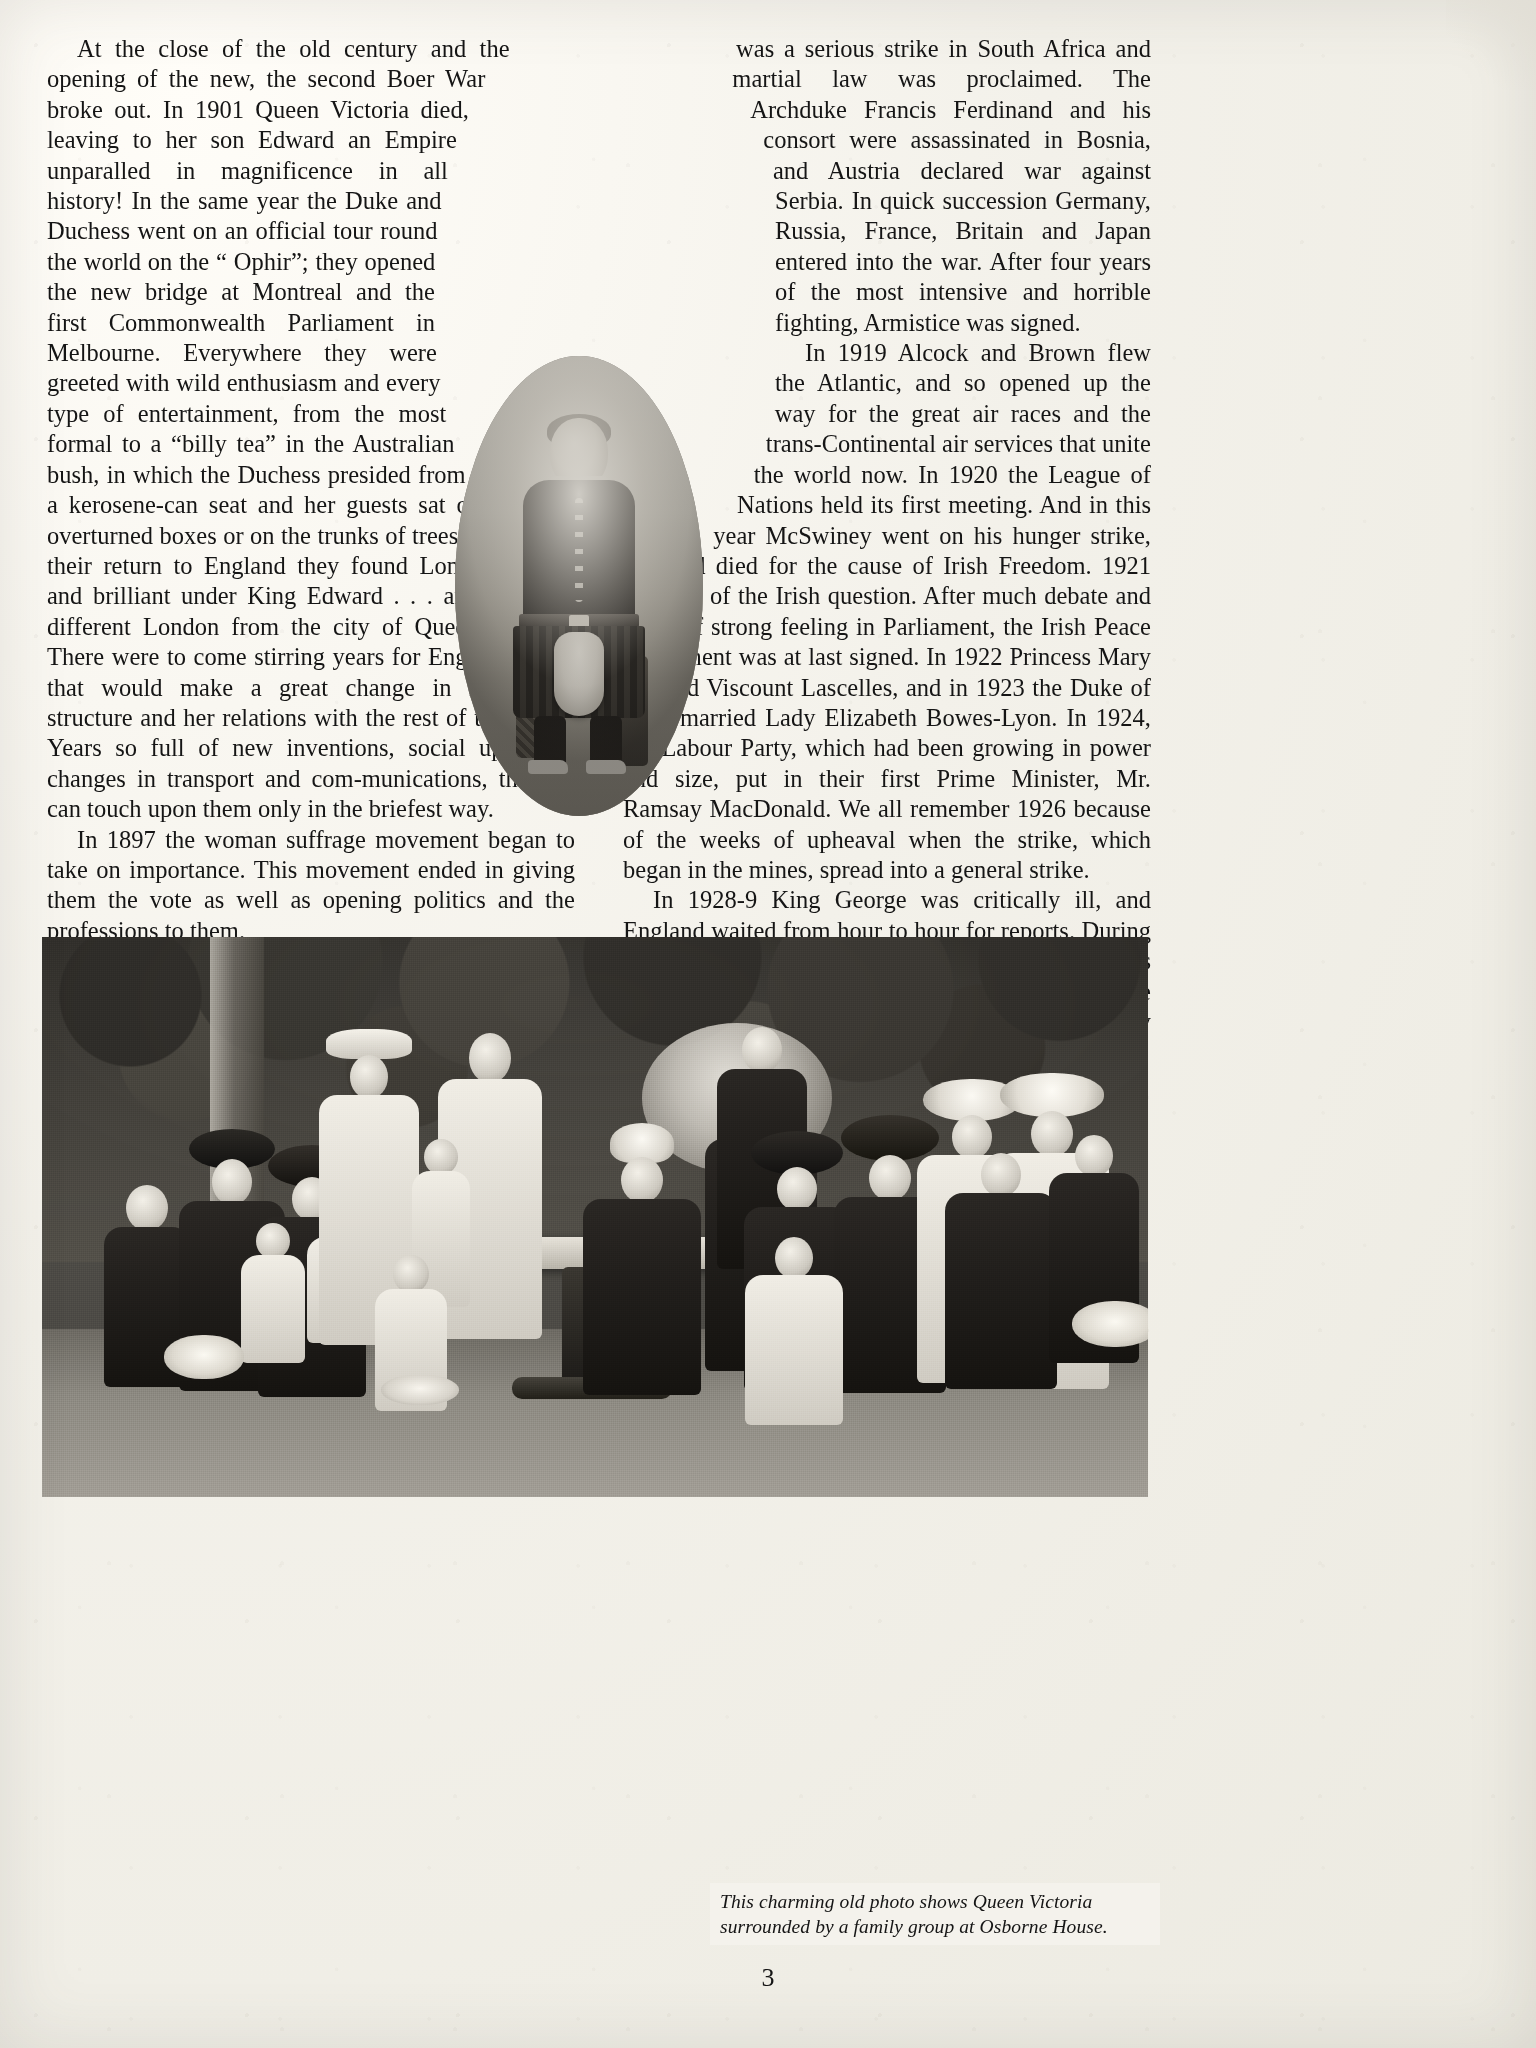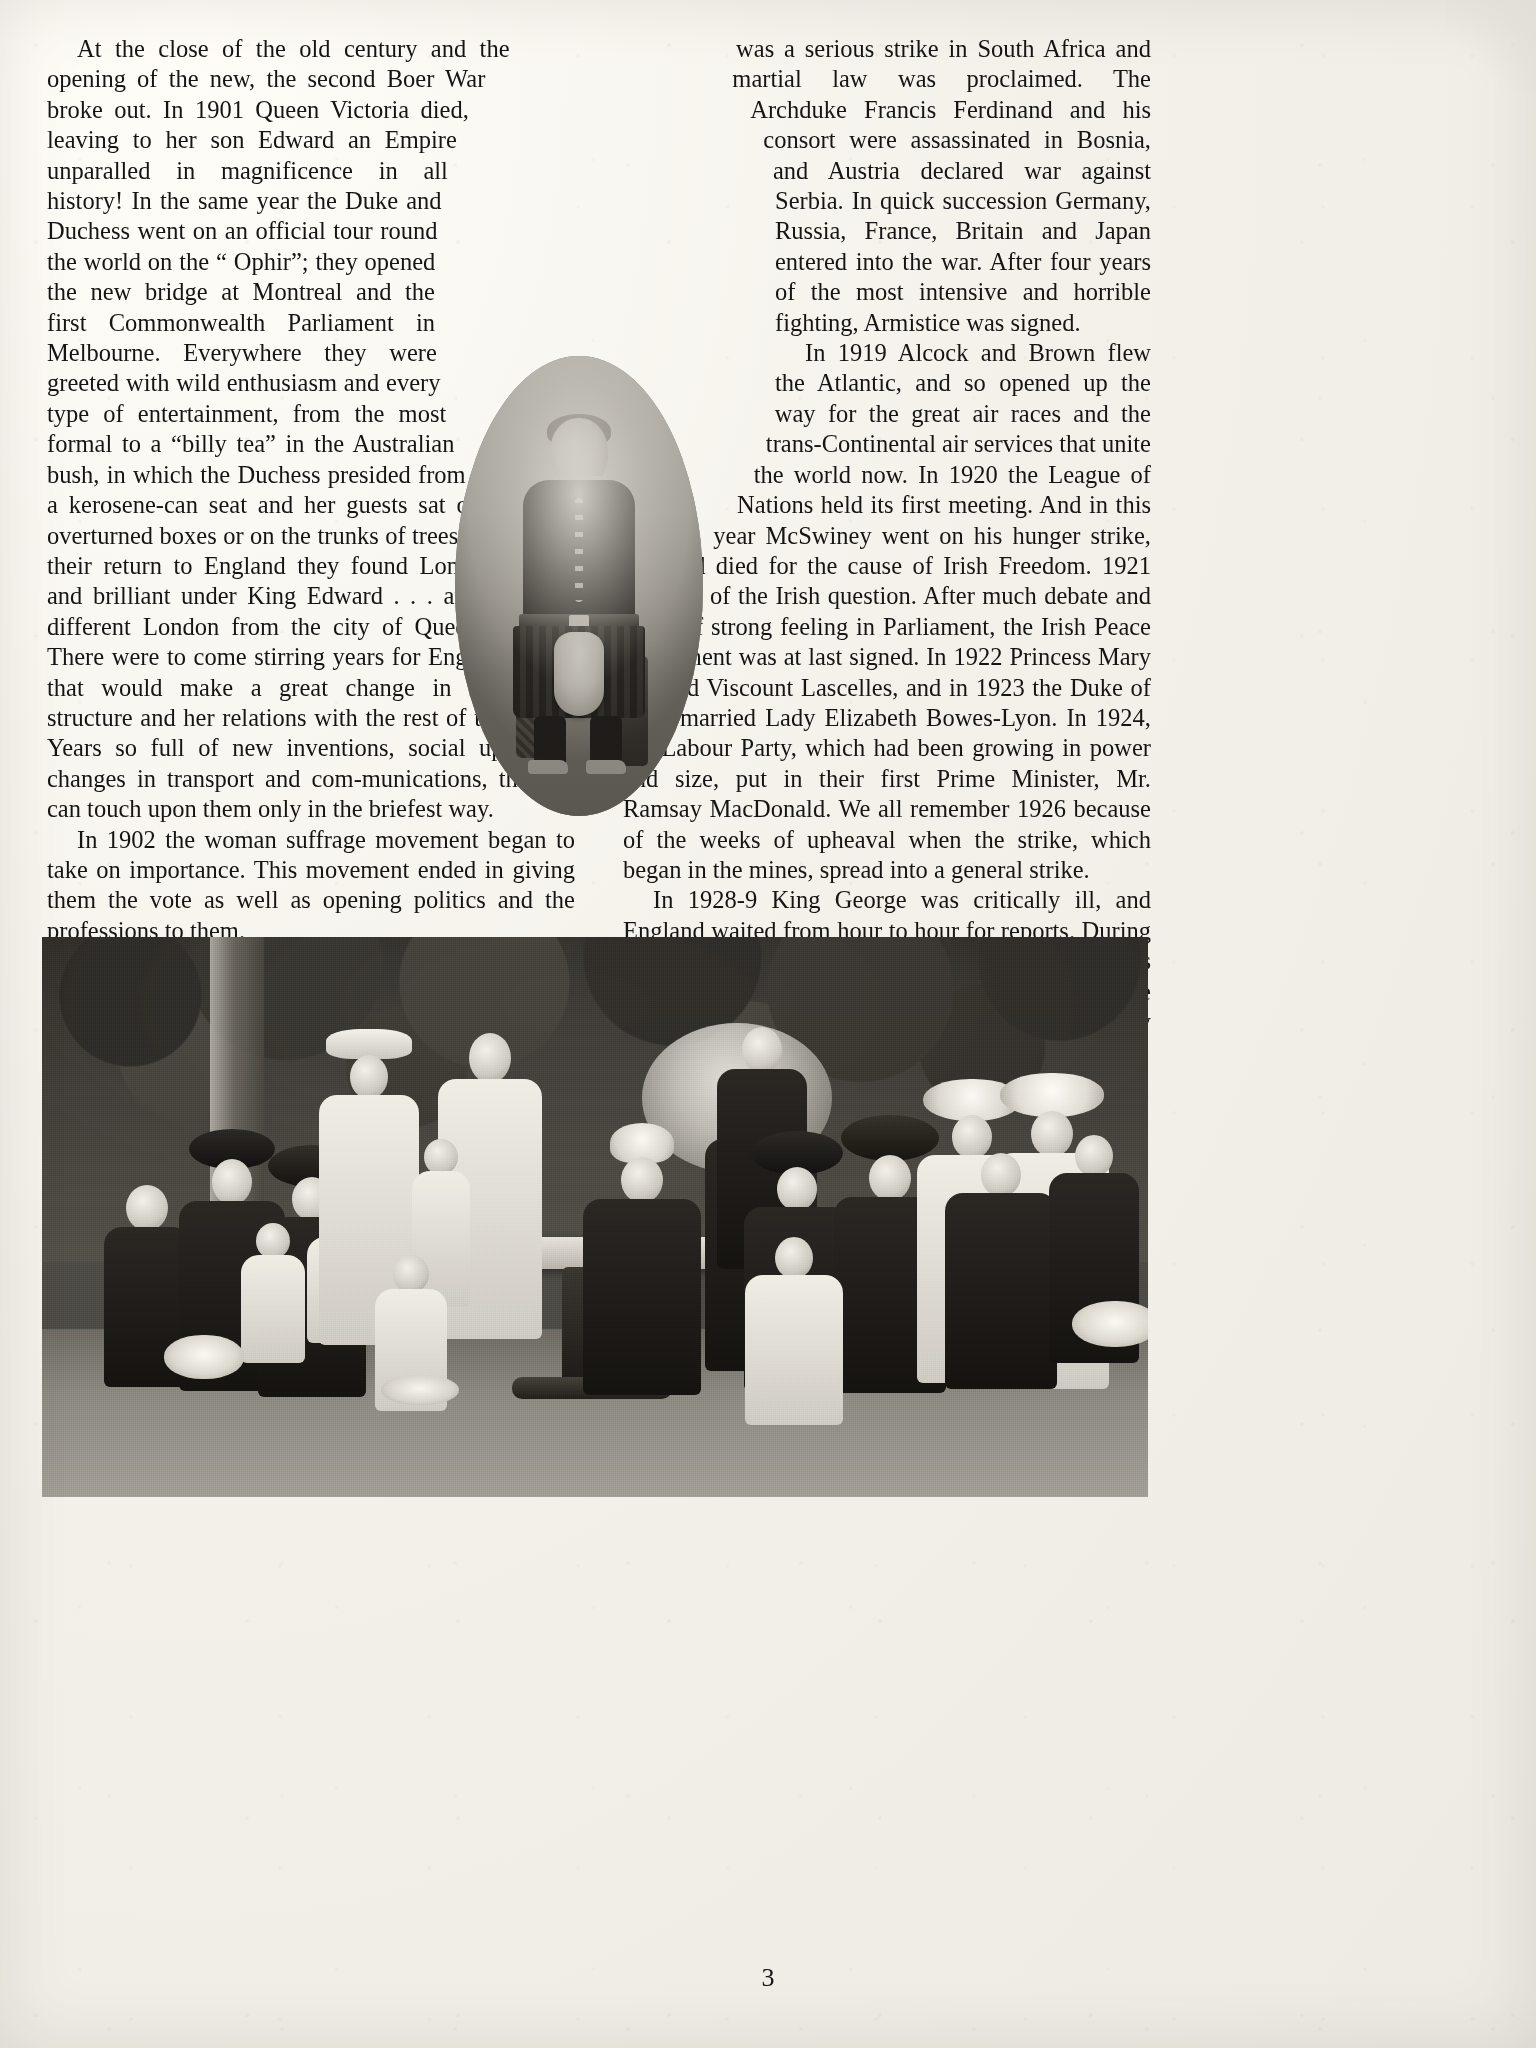--- a/index.html
+++ b/index.html
@@ -309,21 +309,21 @@
 
 <div class="paper"></div>
 
 <div class="page">
 
   <div class="textblock">
 
     <div class="col left">
       <div class="shape-left" style="shape-outside: ellipse(140px 262px at 140px 262px);"></div>
       <p>At the close of the old century and the opening of the new, the second Boer War broke out. In 1901 Queen Victoria died, leaving to her son Edward an Empire unparalled in magnificence in all history! In the same year the Duke and Duchess went on an official tour round the world on the “ Ophir”; they opened the new bridge at Montreal and the first Commonwealth Parliament in Melbourne. Everywhere they were greeted with wild enthusiasm and every type of entertainment, from the most formal to a “billy tea” in the Australian bush, in which the Duchess presided from a kerosene-can seat and her guests sat on overturned boxes or on the trunks of trees! On their return to England they found London gay and brilliant under King Edward . . . an altogether different London from the city of Queen Victoria. There were to come stirring years for England, years that would make a great change in her social structure and her relations with the rest of the world. Years so full of new inventions, social uprisings, changes in transport and com-munications, that we can touch upon them only in the briefest way.</p>
-      <p>In 1902 the woman suffrage movement began to take on importance. This movement ended in giving them the vote as well as opening politics and the professions to them.</p>
+      <p>In 1897 the woman suffrage movement began to take on importance. This movement ended in giving them the vote as well as opening politics and the professions to them.</p>
       <p>King George and Queen Mary were crowned in June, 1911, a year after the death of King Edward. Montenegro and Italy both fought against Turkey during 1912 and 1913, while there</p>
     </div>
 
     <div class="col right">
       <div class="shape-right" style="shape-outside: ellipse(152px 262px at 12px 262px); margin-top:300px;"></div>
       <p>was a serious strike in South Africa and martial law was proclaimed. The Archduke Francis Ferdinand and his consort were assassinated in Bosnia, and Austria declared war against Serbia. In quick succession Germany, Russia, France, Britain and Japan entered into the war. After four years of the most intensive and horrible fighting, Armistice was signed.</p>
       <p>In 1919 Alcock and Brown flew the Atlantic, and so opened up the way for the great air races and the trans-Continental air services that unite the world now. In 1920 the League of Nations held its first meeting. And in this year McSwiney went on his hunger strike, and died for the cause of Irish Freedom. 1921 was full of the Irish question. After much debate and show of strong feeling in Parliament, the Irish Peace Agreement was at last signed. In 1922 Princess Mary married Viscount Lascelles, and in 1923 the Duke of York married Lady Elizabeth Bowes-Lyon. In 1924, the Labour Party, which had been growing in power and size, put in their first Prime Minister, Mr. Ramsay MacDonald. We all remember 1926 because of the weeks of upheaval when the strike, which began in the mines, spread into a general strike.</p>
       <p>In 1928-9 King George was critically ill, and England waited from hour to hour for reports. During the days when his illness was most serious, thousands of his loyal subjects stood in the streets outside the Palace hoping and praying for good news. On July 6th there was a Thanksgiving</p>
     </div>
   </div>
@@ -464,18 +464,19 @@
         <div class="hat" style="top:10px;width:80px;height:44px;background:radial-gradient(ellipse at 50% 45%, #fbf9f2, #ddd9cf 55%, #a8a49a 100%);border-radius:48%;"></div>
       </div>
       <div class="fig light" style="left:336px;top:432px;width:84px;height:60px;">
         <div class="hat" style="top:6px;width:78px;height:30px;background:radial-gradient(ellipse at 50% 45%, #f8f5ee, #d7d3ca 60%, #a5a198 100%);border-radius:48%;"></div>
       </div>
     </div>
 
     <div class="grain"></div>
   </div>
 
+  <div class="photo-cap">This charming old photo shows Queen Victoria surrounded by a family group at Osborne House.</div>
 
   <div class="folio">3</div>
 
   <div class="edge"></div>
   <div class="corner"></div>
 </div>
 
 </body></html>

